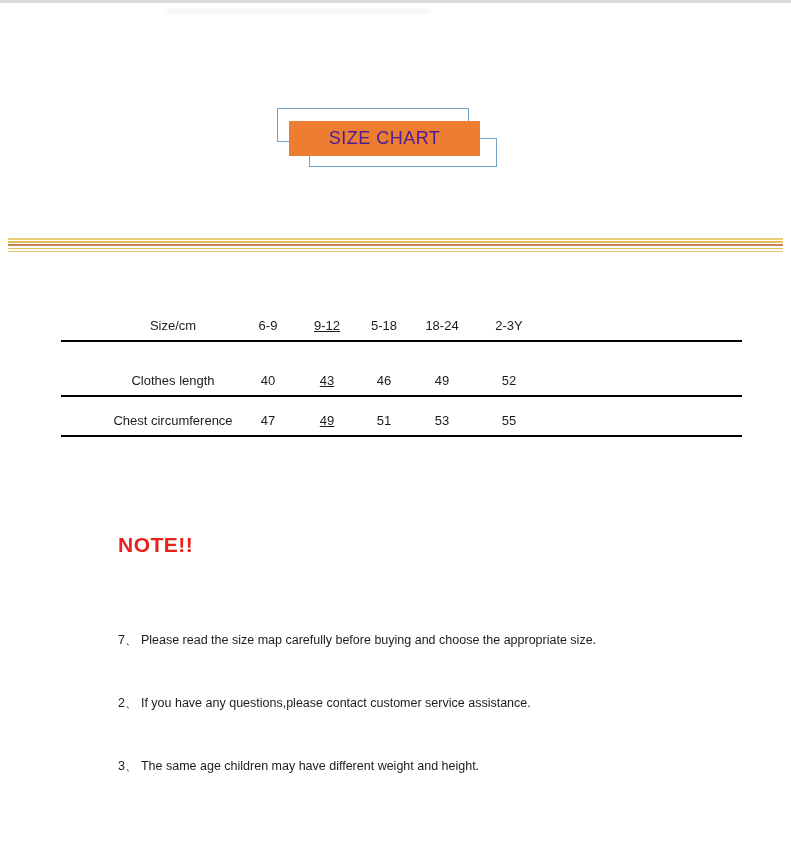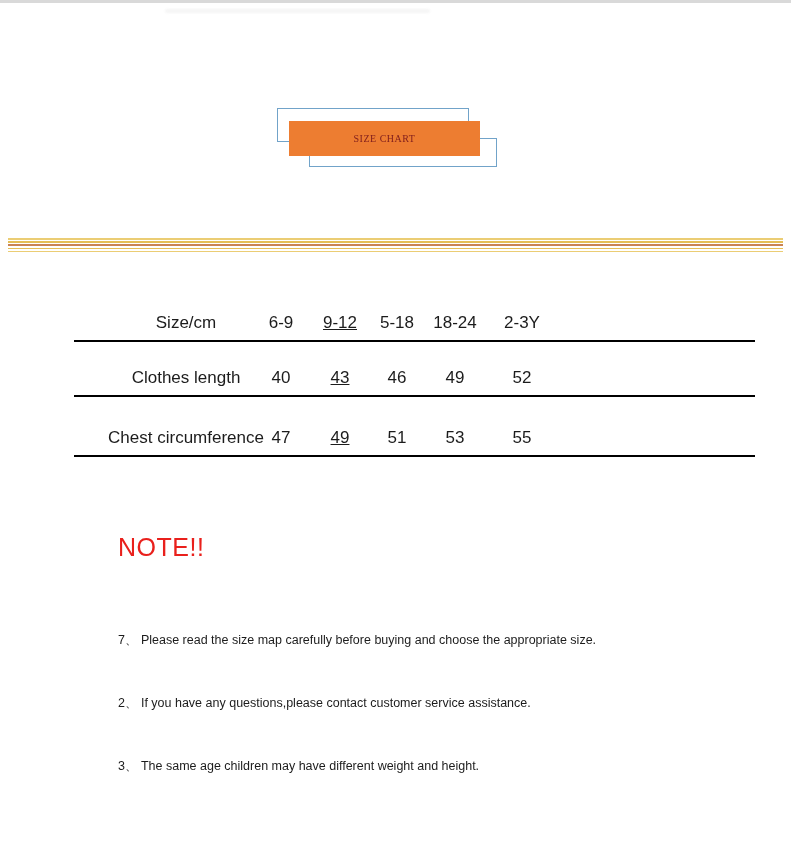--- a/index.html
+++ b/index.html
@@ -27,52 +27,52 @@
     position: absolute; border: 1px solid #71a3c9; background: transparent; z-index: 0;
   }
   .outline-back  { left: 277px; top: 108px; width: 192px; height: 34px; }
   .outline-front { left: 309px; top: 138px; width: 188px; height: 29px; }
   .banner {
     position: absolute; left: 289px; top: 121px; width: 191px; height: 35px;
     background: #ed7d31; z-index: 1;
     display: flex; align-items: center; justify-content: center;
   }
   .banner span {
-    color: #7f1d1d; font-size: 10px; letter-spacing: .5px; white-space: nowrap; font-family: Liberation Serif, serif;
+    color: #4c1d95; font-size: 18px; letter-spacing: .5px; white-space: nowrap;
   }
 
   
   .gold-divider { position: absolute; left: 8px; right: 8px; top: 238px; }
   .gold-divider .gl { height: 1.5px; margin-bottom: 1.7px; }
   .gold-divider .gl:nth-child(1) { background: #ebcd74; }
   .gold-divider .gl:nth-child(2) { background: #e5be55; }
   .gold-divider .gl:nth-child(3) { background: #c98354; }
   .gold-divider .gl:nth-child(4) { background: #e5be55; }
   .gold-divider .gl:nth-child(5) { background: #ebcd74; margin-bottom: 0; }
 
   
-  .size-table { position: absolute; left: 74px; top: 300px; width: 681px; font-size: 17px; }
+  .size-table { position: absolute; left: 61px; top: 300px; width: 681px; font-size: 13px; }
   .trow { position: relative; border-bottom: 2px solid #000000; }
   .trow.r0 { height: 42px; }
   .trow.r1 { height: 55px; }
-  .trow.r2 { height: 28px; margin-top: 32px; }
+  .trow.r2 { height: 40px; }
   .cell {
     position: absolute; bottom: 7px; transform: translateX(-50%); white-space: nowrap;
   }
   .c0 { left: 112px; }
   .c1 { left: 207px; }
   .c2 { left: 266px; text-decoration: underline; }
   .c3 { left: 323px; }
   .c4 { left: 381px; }
   .c5 { left: 448px; }
 
   
   .note-title {
     position: absolute; left: 118px; top: 533px;
-    color: #e9201c; font-size: 25px; font-weight: 400; letter-spacing: .5px;
+    color: #e9201c; font-size: 21px; font-weight: 700; letter-spacing: .5px;
     white-space: nowrap;
   }
   .notes {
     position: absolute; left: 118px; top: 588px; width: 620px;
     list-style: none; font-size: 12.5px; line-height: 21px;
     white-space: pre-wrap;
   }
 </style>
 </head>
 <body>

